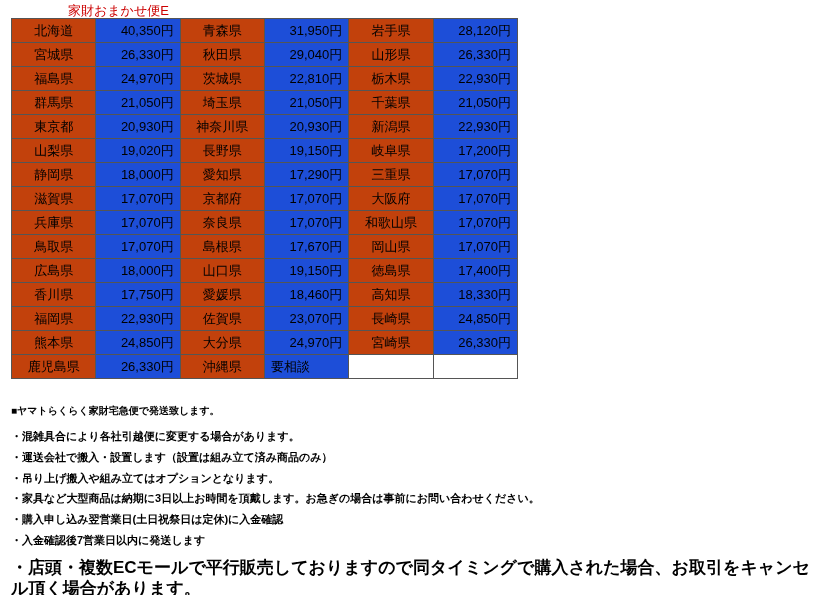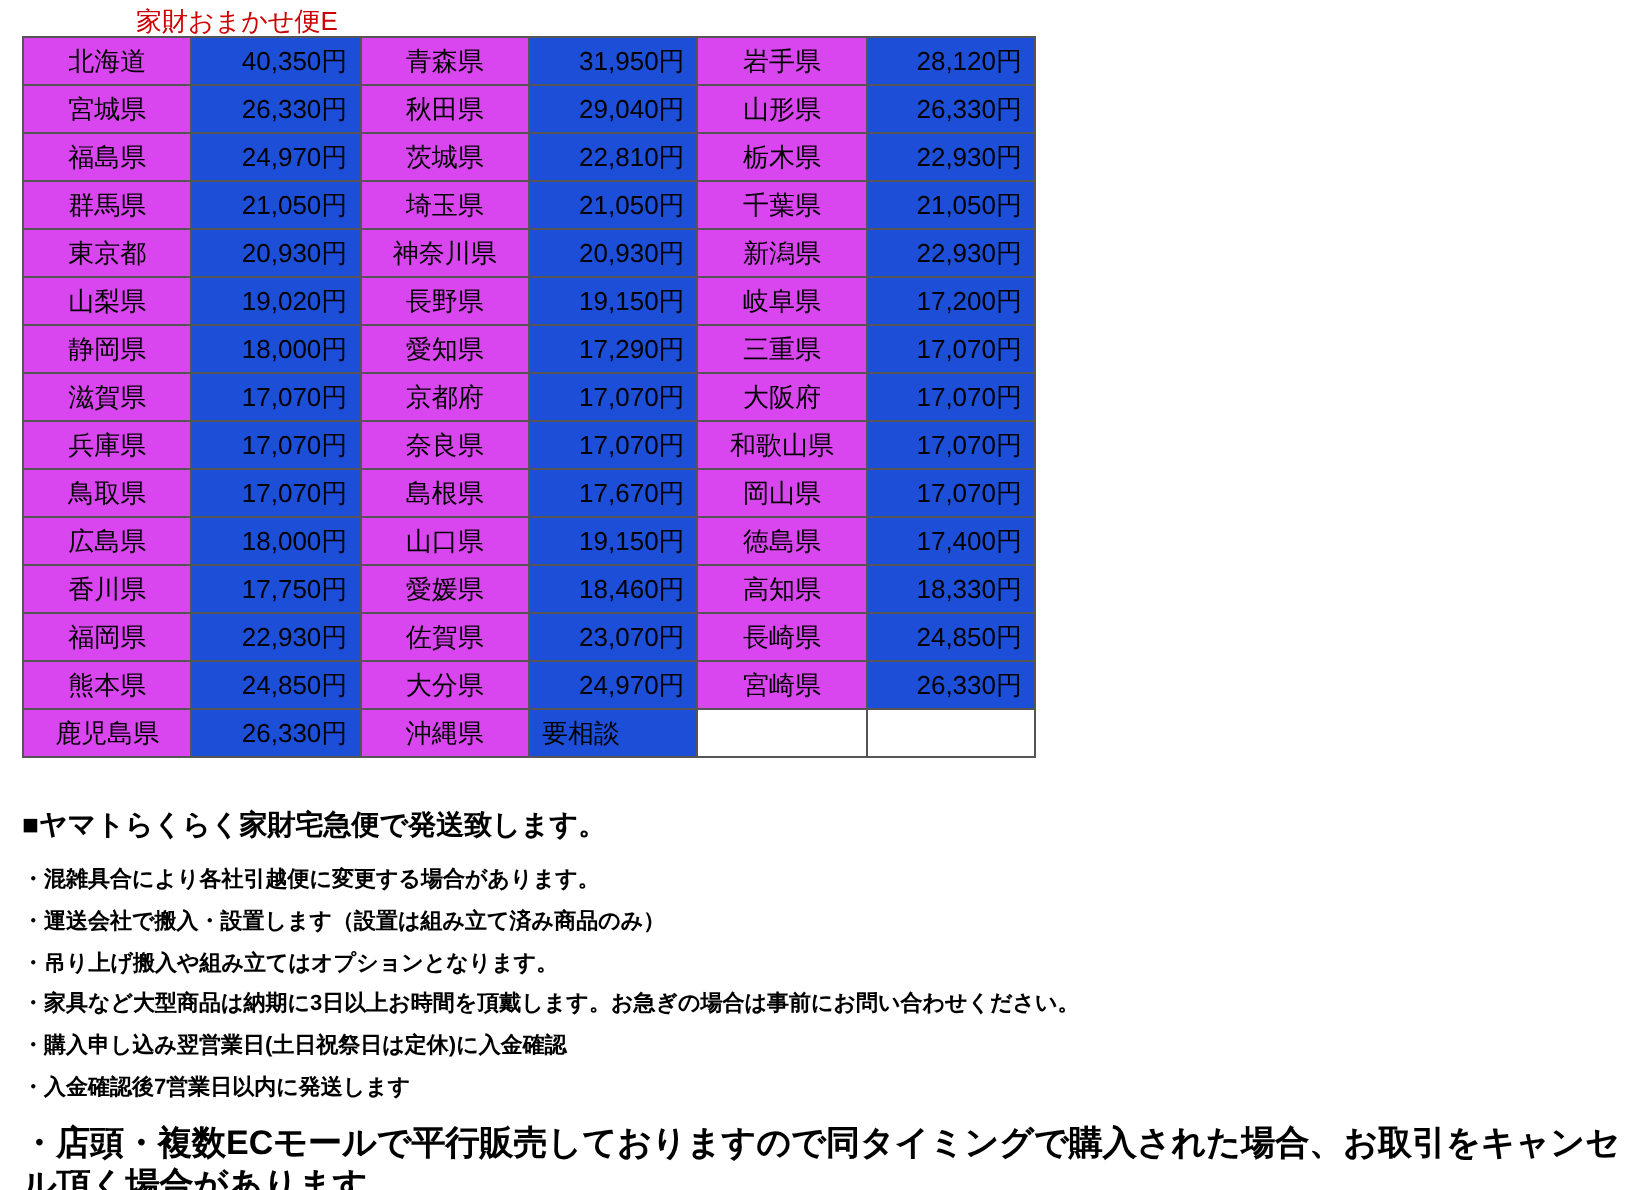--- a/index.html
+++ b/index.html
@@ -41,21 +41,21 @@
   table.fee-table td {
     border: 1px solid #555555;
     height: 24px;
     font-size: 13px;
     padding: 0 6px;
     box-sizing: border-box;
     white-space: nowrap;
     overflow: hidden;
   }
   td.pref {
-    background: #d946ef;
+    background: #c2410c;
     text-align: center;
     width: 84px;
   }
   td.price {
     background: #1d4ed8;
     text-align: right;
     width: 84px;
   }
   td.price.note {
     text-align: left;
@@ -63,21 +63,21 @@
   td.empty {
     background: #ffffff;
   }
   .notes {
     position: absolute;
     left: 11px;
     top: 404px;
     width: 800px;
   }
   .notes .head {
-    font-size: 14px;
+    font-size: 10px;
     font-weight: bold;
     margin-bottom: 12px;
     letter-spacing: 0px;
   }
   .notes .line {
     font-size: 11px;
     font-weight: bold;
     margin-bottom: 7px;
     letter-spacing: 0px;
     line-height: 1.25;

